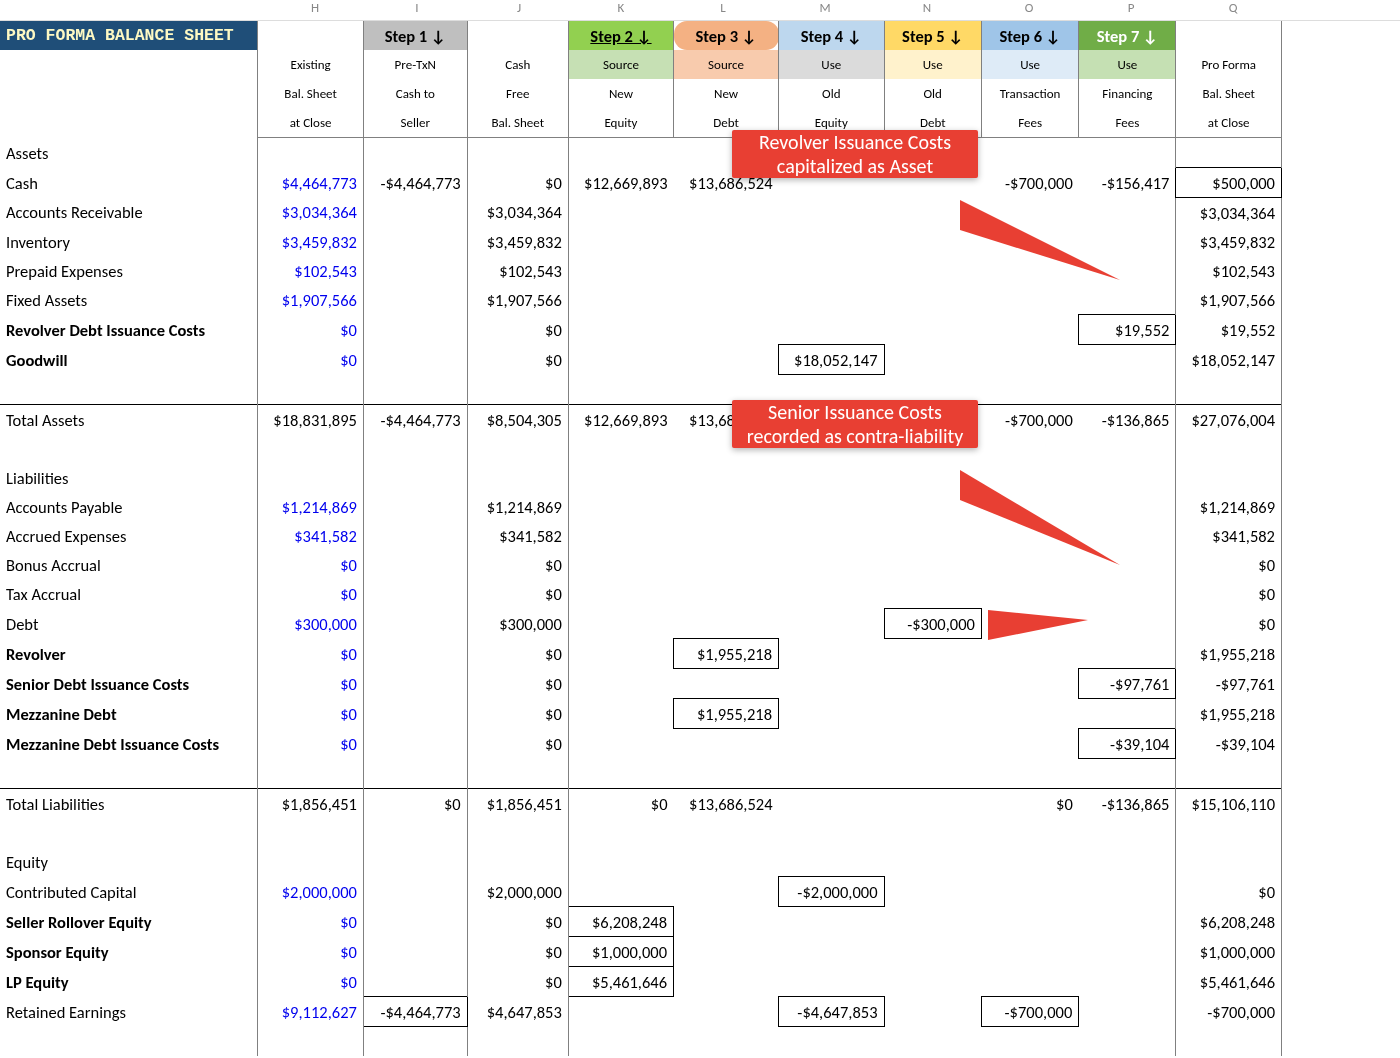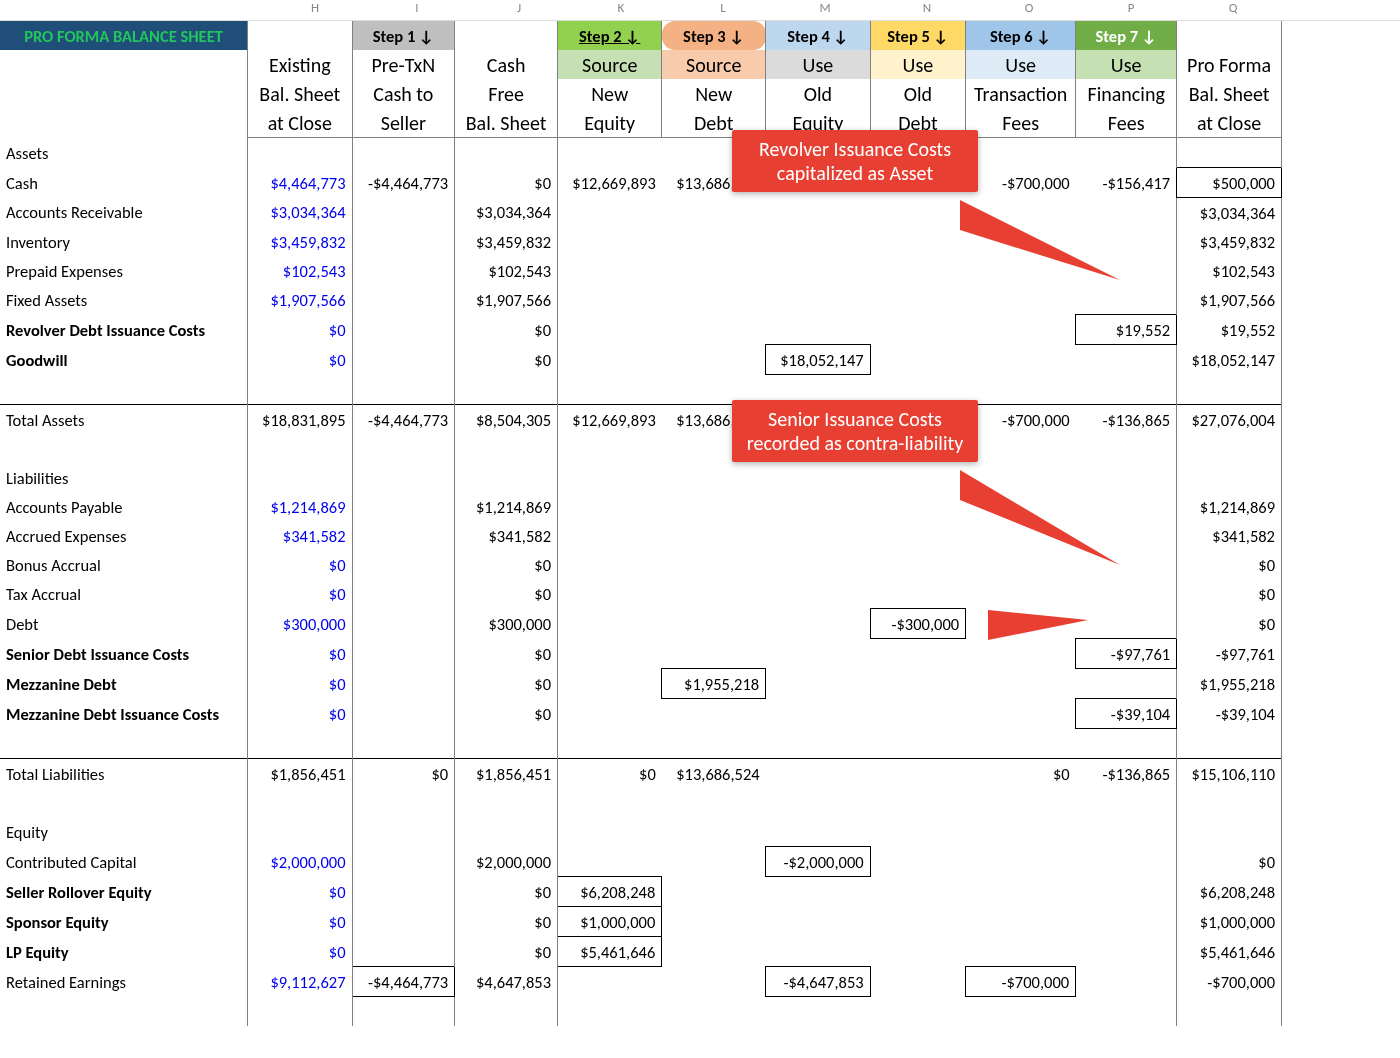--- a/index.html
+++ b/index.html
@@ -28,26 +28,26 @@
   table{border-collapse:collapse;width:1282px;margin:0;}
   td,th{padding:2px 6px;font-size:16.5px;height:25px;white-space:nowrap;vertical-align:middle;}
   .lbl{width:264px;text-align:left;}
   .val{width:102px;text-align:right;}
   .bold{font-weight:700;}
   .blue{color:var(--blue-link);}
   .bt{border-top:1.5px solid #000;}
   .bl{border-left:1.5px solid #808080;}
   .br{border-right:1.5px solid #808080;}
   .box{border:1.5px solid #000;}
-  .hdr-title{background:var(--hdr-blue);color:#22c55e;font-weight:700;text-align:center;}
+  .hdr-title{background:var(--hdr-blue);color:#fef9c3;font-weight:700;text-align:left;font-family:Liberation Mono, monospace;}
   .hdr-step{font-weight:700;text-align:center;}
-  .sub-hdr{text-align:center;font-size:20px;}
+  .sub-hdr{text-align:center;font-size:13px;}
   .sub-bb{border-bottom:1.5px solid #808080;}
   
-  .callout{position:absolute;background:var(--callout);color:#fff;font-size:20px;text-align:center;padding:7px 14px;border-radius:2px;z-index:20;box-shadow:0 2px 6px rgba(0,0,0,.3);}
+  .callout{position:absolute;background:var(--callout);color:#fff;font-size:20px;text-align:center;padding:0 14px;border-radius:2px;z-index:20;box-shadow:0 2px 6px rgba(0,0,0,.3);}
   
   svg.ptr{position:absolute;z-index:19;}
 </style>
 </head>
 <body>
 
 <div class="sheet">
 
   <div class="col-letters">
     <div></div>
@@ -336,20 +336,33 @@
           <td class="val bl br">$300,000</td>
           <td class="val"></td>
           <td class="val"></td>
           <td class="val"></td>
           <td class="val box">-$300,000</td>
           <td class="val"></td>
           <td class="val"></td>
           <td class="val bl br">$0</td>
         </tr>
     <tr>
+          <td class="lbl bold">Revolver</td>
+          <td class="val blue bl br">$0</td>
+          <td class="val bl br"></td>
+          <td class="val bl br">$0</td>
+          <td class="val"></td>
+          <td class="val box">$1,955,218</td>
+          <td class="val"></td>
+          <td class="val"></td>
+          <td class="val"></td>
+          <td class="val"></td>
+          <td class="val bl br">$1,955,218</td>
+        </tr>
+    <tr>
           <td class="lbl bold">Senior Debt Issuance Costs</td>
           <td class="val blue bl br">$0</td>
           <td class="val bl br"></td>
           <td class="val bl br">$0</td>
           <td class="val"></td>
           <td class="val"></td>
           <td class="val"></td>
           <td class="val"></td>
           <td class="val"></td>
           <td class="val box">-$97,761</td>

